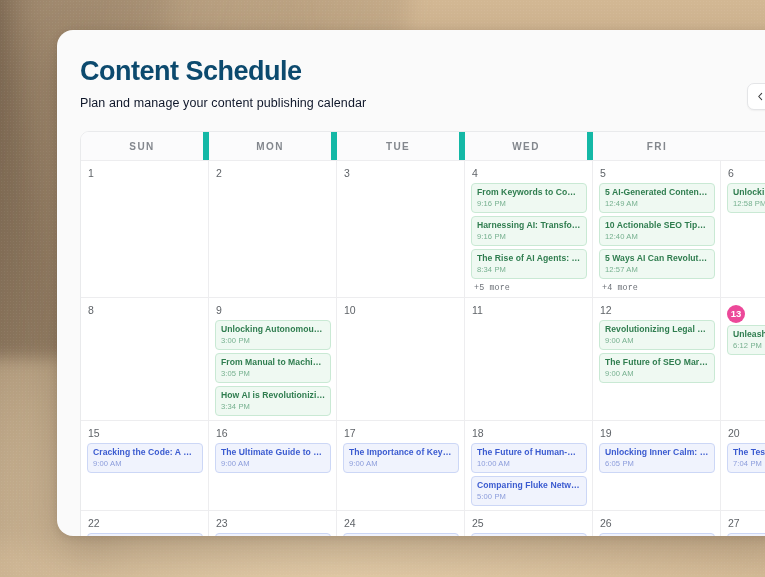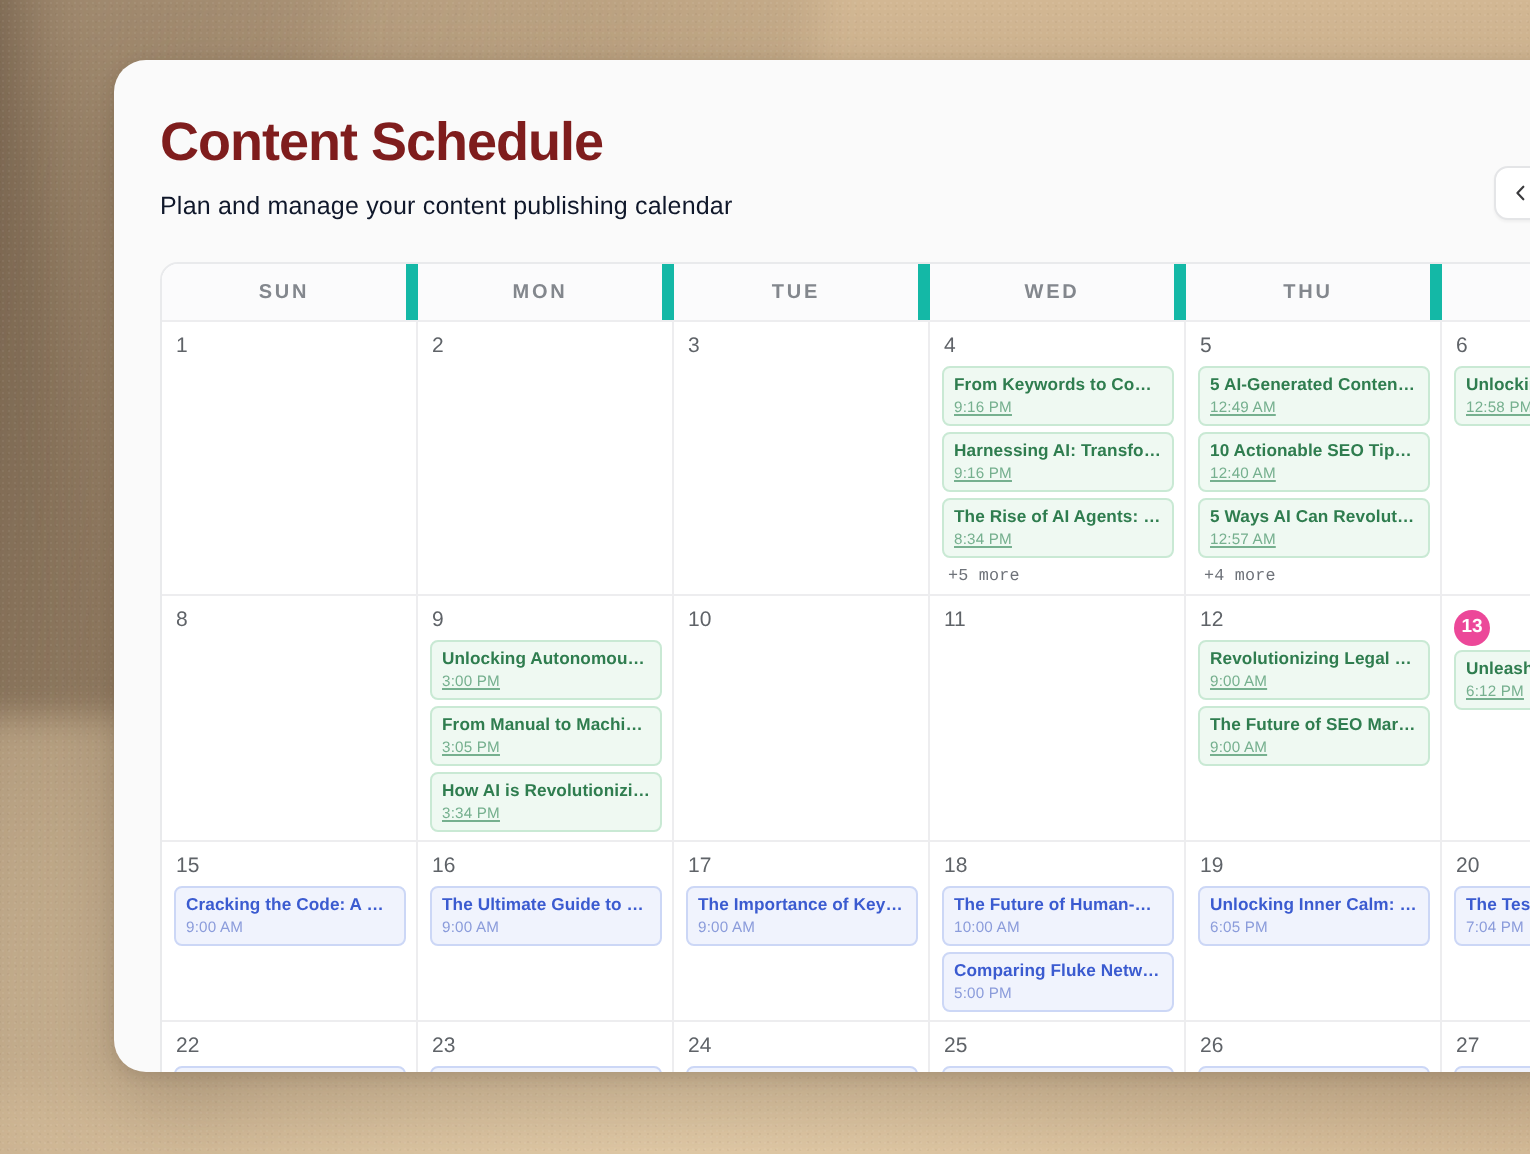--- a/index.html
+++ b/index.html
@@ -108,21 +108,21 @@
 
   .header-row {
     display: flex;
     align-items: flex-start;
     justify-content: space-between;
   }
 
   .page-title {
     font-size: 27px;
     font-weight: bold;
-    color: #7f1d1d;
+    color: #0c4a6e;
     letter-spacing: -0.5px;
     line-height: 1.15;
   }
 
   .page-subtitle {
     margin-top: 9px;
     font-size: 12.5px;
     color: #0f172a;
     letter-spacing: 0.1px;
   }
@@ -244,21 +244,21 @@
     line-height: 10px;
     margin-top: 1px;
     letter-spacing: 0.1px;
   }
 
   .event.green {
     background: #eff9f2;
     border: 1px solid #c9e9d4;
   }
   .event.green .event-title { color: #2f7d4f; }
-  .event.green .event-time  { color: #76b08f; text-decoration: underline; }
+  .event.green .event-time  { color: #76b08f; }
 
   .event.blue {
     background: #f0f3fd;
     border: 1px solid #ccd7f6;
   }
   .event.blue .event-title { color: #3b5bd0; }
   .event.blue .event-time  { color: #8b9cdb; }
 
   .more-link {
     font-size: 8.4px;
@@ -300,21 +300,20 @@
         </div>
       </div>
     </div>
 
     <div class="calendar">
       <div class="cal-head">
           <div class="cal-head-cell">SUN</div>
           <div class="cal-head-cell">MON</div>
           <div class="cal-head-cell">TUE</div>
           <div class="cal-head-cell">WED</div>
-          <div class="cal-head-cell">THU</div>
           <div class="cal-head-cell">FRI</div>
         </div>
       <div class="cal-body">
           <div class="cal-week tall">
             <div class="cal-cell">
               <div class="day-num">1</div>
               <div class="events"></div>
             </div>
             <div class="cal-cell">
               <div class="day-num">2</div>

